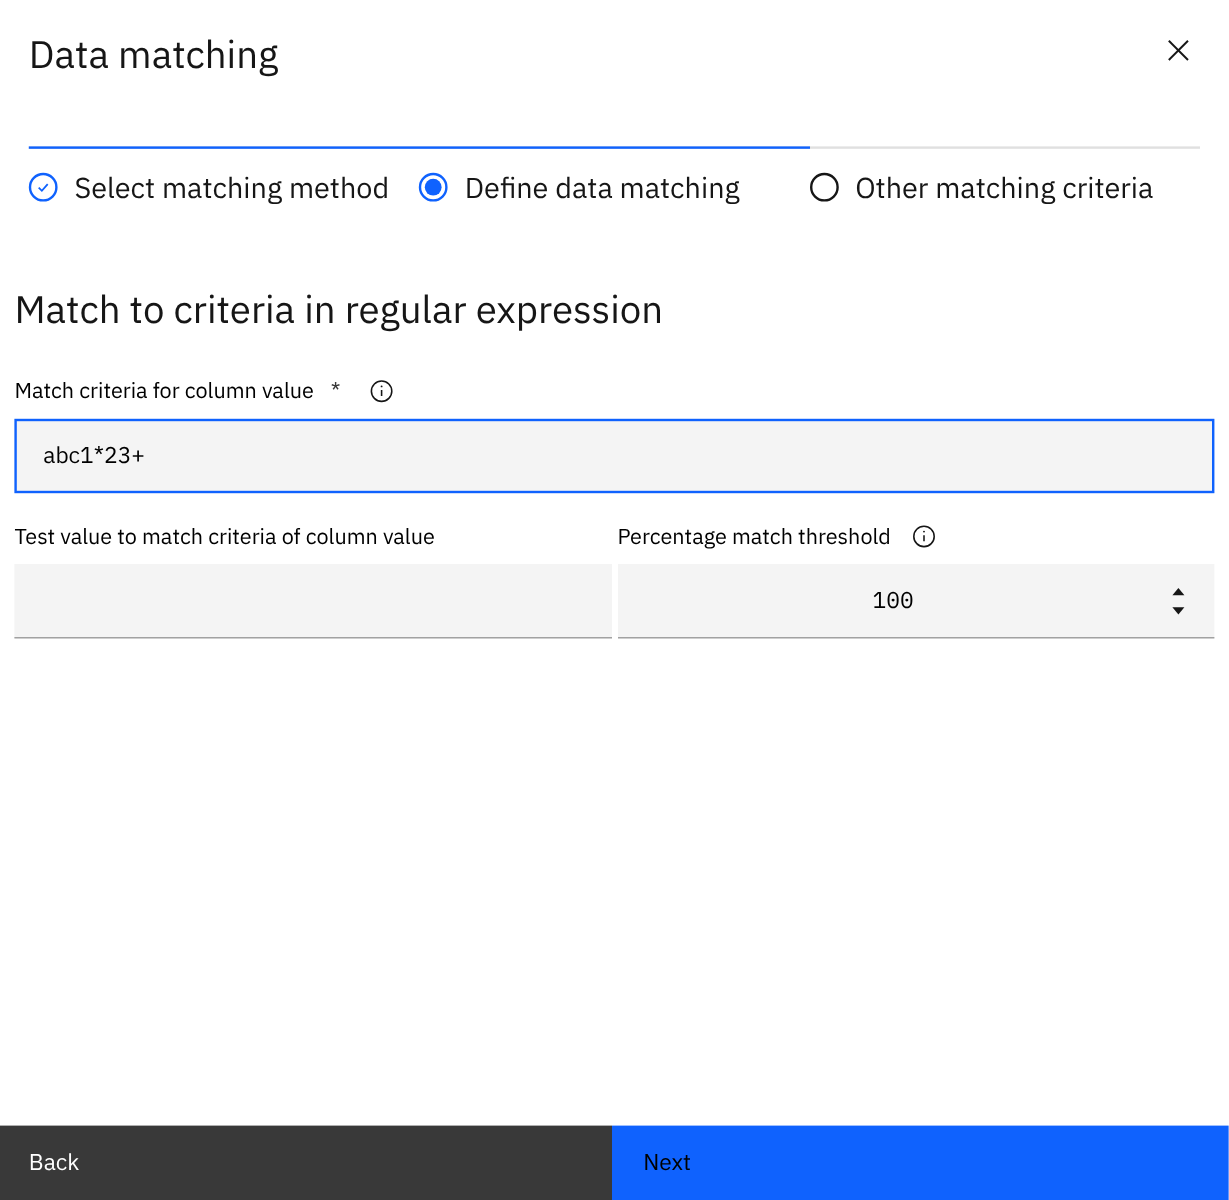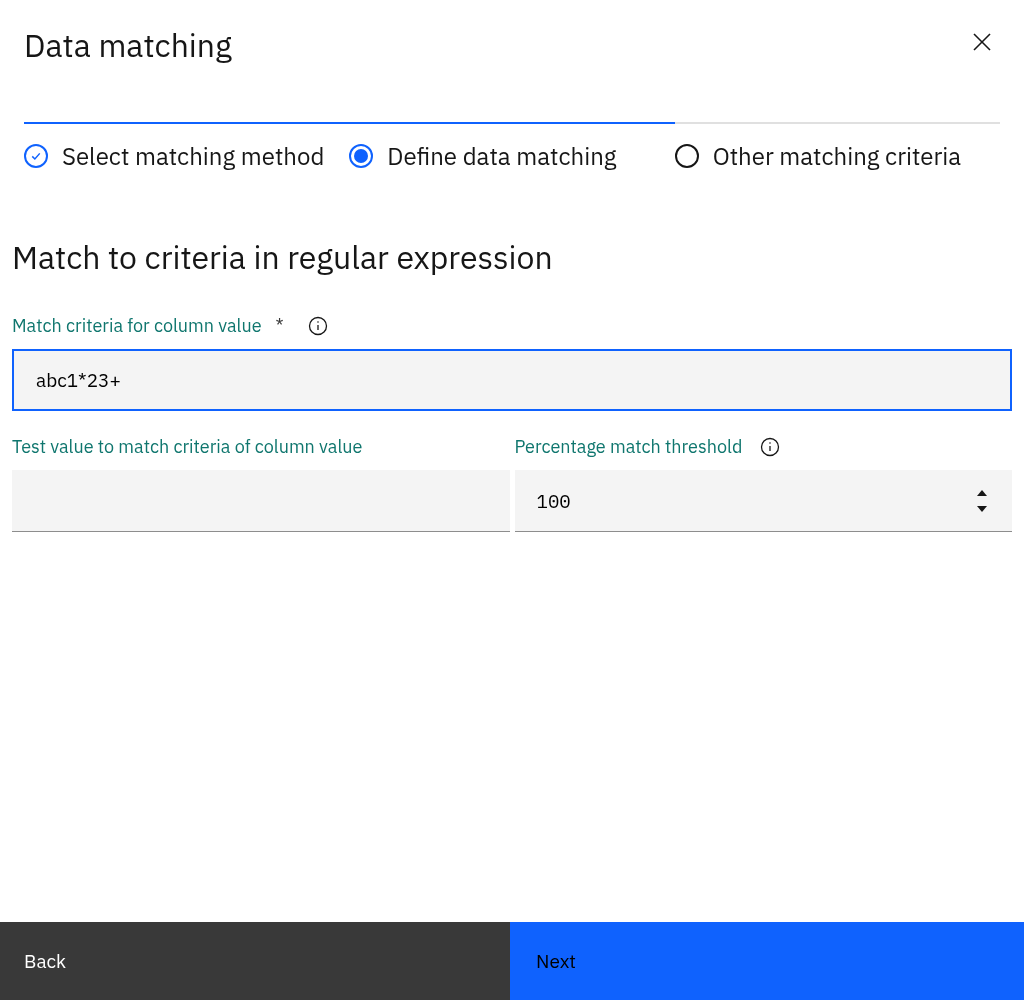--- a/index.html
+++ b/index.html
@@ -25,35 +25,35 @@
   .step-label { font-size: 24px; font-weight: 400; }
 
   .content { padding: 0 12px; margin-top: 64px; }
   .section-title { font-size: 32px; font-weight: 400; margin-bottom: 36px; }
 
   .form-row-full { width: 100%; margin-bottom: 24px; }
   .form-row-split { display: flex; gap: 5px; }
   .form-col { flex: 1; }
 
   .label-row { display: flex; align-items: center; gap: 14px; margin-bottom: 12px; }
-  .field-label { font-size: 18px; font-weight: 400; color: #0f766e; }
+  .field-label { font-size: 18px; font-weight: 400; color: #000000; }
   .required-marker { font-size: 18px; color: #393939; }
   .info-icon { width: 20px; height: 20px; flex-shrink: 0; display: inline-flex; margin-left: 10px;}
 
   .input-focused { width: 100%; height: 62px; background: #f4f4f4; border: 2px solid #0f62fe; padding: 0 22px; font-size: 19px; font-family: inherit; outline: none; }
   .input-plain { width: 100%; height: 62px; background: #f4f4f4; border: none; border-bottom: 1px solid #8d8d8d; padding: 0 22px; font-size: 19px; font-family: inherit; outline: none; }
 
   .number-wrap { position: relative; width: 100%; }
-  .number-input { width: 100%; height: 62px; background: #f4f4f4; border: none; border-bottom: 1px solid #8d8d8d; padding: 0 60px 0 22px; font-size: 19px; font-family: "IBM Plex Mono", "SFMono-Regular", Menlo, monospace; outline: none; -moz-appearance: textfield; }
+  .number-input { width: 100%; height: 62px; background: #f4f4f4; border: none; border-bottom: 1px solid #8d8d8d; padding: 0 60px 0 22px; font-size: 19px; font-family: "IBM Plex Mono", "SFMono-Regular", Menlo, monospace; outline: none; text-align: center; -moz-appearance: textfield; }
   .number-input::-webkit-outer-spin-button, .number-input::-webkit-inner-spin-button { -webkit-appearance: none; margin: 0; }
   .stepper-btns { position: absolute; right: 18px; top: 0; bottom: 0; width: 24px; display: flex; flex-direction: column; justify-content: center; gap: 2px; }
   .stepper-btn { background: none; border: none; padding: 0; height: 14px; display:flex; align-items:center; justify-content:center; cursor: pointer; }
   .stepper-btn svg { display:block; }
 
-  .footer { position: absolute; left: 0; bottom: 0; width: 100%; height: 78px; display: flex; }
+  .footer { position: absolute; left: 0; bottom: 0; width: 100%; height: 62px; display: flex; }
   .btn-secondary { flex: 1; background: #393939; color: #fff; border: none; font-size: 19px; text-align: left; padding: 0 24px; cursor: pointer; font-family: inherit; }
   .btn-primary { flex: 1; background: #0f62fe; color: #000000; border: none; font-size: 19px; text-align: left; padding: 0 26px; cursor: pointer; font-family: inherit; }
 </style>
 </head>
 <body>
 
 <div class="dialog">
 
   <div class="header">
     <h1 class="title">Data matching</h1>

